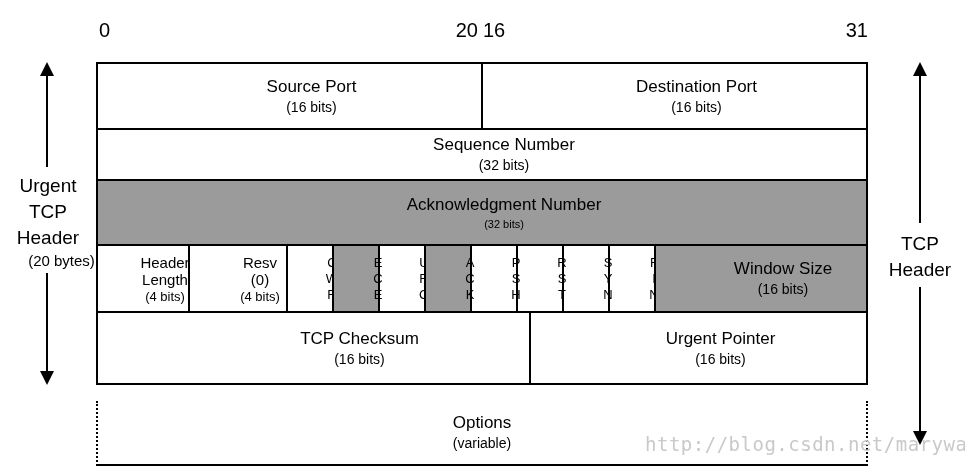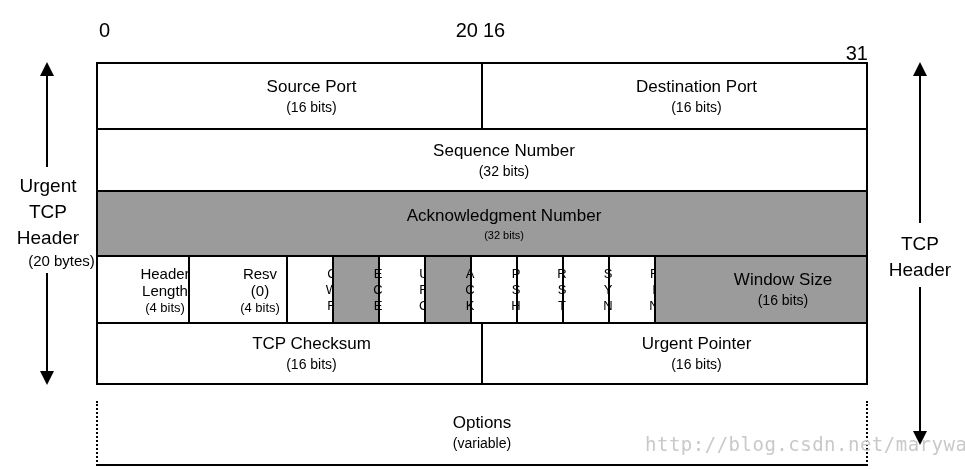--- a/index.html
+++ b/index.html
@@ -16,40 +16,40 @@
   
   .scale {
     position: absolute;
     top: 18px;
     font-size: 20px;
     line-height: 24px;
   }
   .label-0  { left: 99px; }
   .label-15 { left: 444px; width: 34px; text-align: right; }
   .label-16 { left: 483px; }
-  .label-31 { left: 838px; width: 30px; text-align: right; margin-top: 23px; }
+  .label-31 { left: 838px; width: 30px; text-align: right; }
 
   
   .mainbox {
     position: absolute;
     left: 96px; top: 62px;
     width: 772px; height: 323px;
     border: 2px solid var(--border, #000);
     box-sizing: border-box;
     display: flex;
     flex-direction: column;
     background: #ffffff;
   }
   .row { display: flex; flex-direction: row; box-sizing: border-box; }
   .row.bb { border-bottom: 2px solid var(--border, #000); }
   .r1 { height: 66px; }
-  .r2 { height: 62px; }
+  .r2 { height: 51px; }
   .r3 { height: 65px; }
   .r4 { height: 67px; }
-  .r5 { flex: 1; }
+  .r5 { flex: 1; margin-left: 48px; }
   .cell {
     box-sizing: border-box;
     display: flex;
     flex-direction: column;
     align-items: center;
     justify-content: center;
     text-align: center;
     padding-left: 44px;
   }
   .br { border-right: 2px solid var(--border, #000); }

